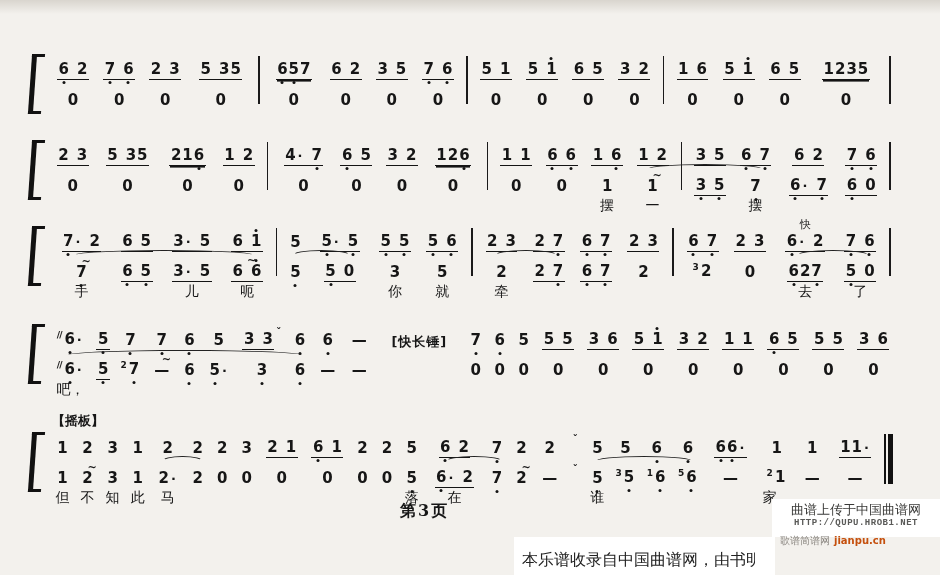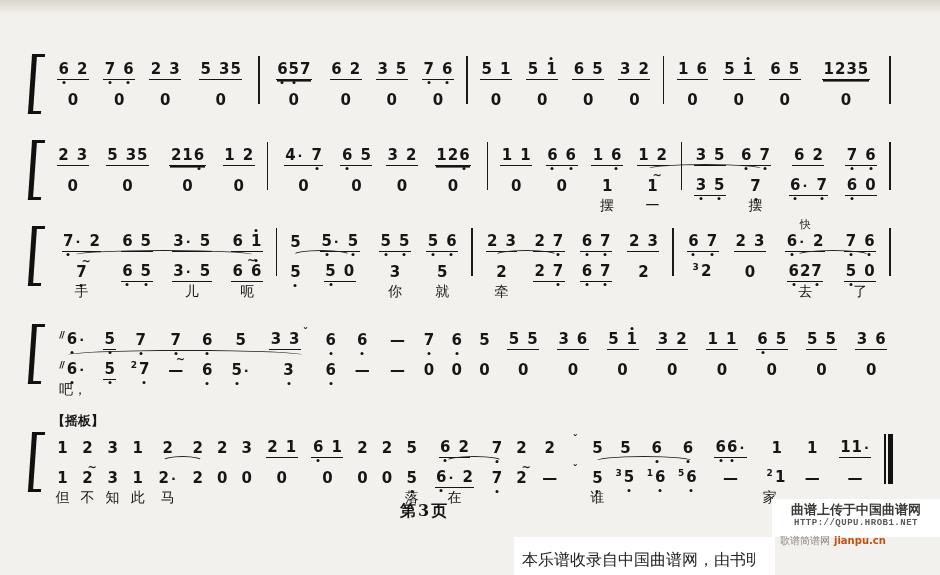--- a/index.html
+++ b/index.html
@@ -45,21 +45,21 @@
   .brk{width:8px;height:54px;border-left:5px solid #111;border-top:3px solid #111;
     border-bottom:3px solid #111;margin-top:4px;transform:skewX(-4deg);}
   .syslabel{position:absolute;top:0;left:22px;font-size:13px;font-weight:700;}
   .slur{position:absolute;height:9px;border:1.4px solid transparent;border-top-color:#222;
     border-radius:50%;}
   
   .pagenum{position:absolute;left:400px;top:501px;font-size:16px;font-weight:700;
     letter-spacing:2px;font-family:"DejaVu Serif","Liberation Serif",serif;}
   .upbox{position:absolute;right:0;top:499px;width:168px;height:38px;background:#fff;
     text-align:center;padding-top:3px;box-sizing:border-box;}
-  .upbox .l1{font-size:13px;font-weight:700;color:#3a3a38;line-height:16px;}
+  .upbox .l1{font-size:13px;font-weight:400;color:#3a3a38;line-height:16px;}
   .upbox .l2{font-size:9px;font-weight:700;color:#5a5a58;letter-spacing:.5px;
     font-family:Liberation Mono, monospace;}
   .srcbox{position:absolute;left:514px;top:537px;width:261px;height:46px;background:#fff;
     font-size:16px;color:#222;display:flex;align-items:center;padding-left:8px;
     box-sizing:border-box;white-space:nowrap;overflow:hidden;}
   .clipchar{display:inline-block;width:9px;overflow:hidden;vertical-align:bottom;}
   .sitebox{position:absolute;left:780px;top:534px;font-size:10px;color:#8a8680;white-space:nowrap;}
   .sitebox .url{color:#c5500e;font-weight:700;margin-left:4px;}
 </style>
 </head>
@@ -1280,20 +1280,29 @@
                   <span class="ch dash">—</span>
                 </span>
               </span></span>
           </div>
           <div class="r2">
             <span class="cell"><span class="run">
                 <span class="grp">
                   <span class="ch dash">—</span>
                 </span>
               </span></span>
+          </div>
+          <div class="ly"></div>
+        </div>
+        <div class="col" style="flex: 5 0 auto;">
+          <div class="r1">
+            <span class="cell anno">[快长锤]</span>
+          </div>
+          <div class="r2">
+            <span class="cell"></span>
           </div>
           <div class="ly"></div>
         </div>
         <div class="col" style="flex: 1.6 0 auto;">
           <div class="r1">
             <span class="cell"><span class="run">
                 <span class="grp">
                   <span class="ch">7<span class="dot lo"></span></span>
                 </span>
               </span></span>

